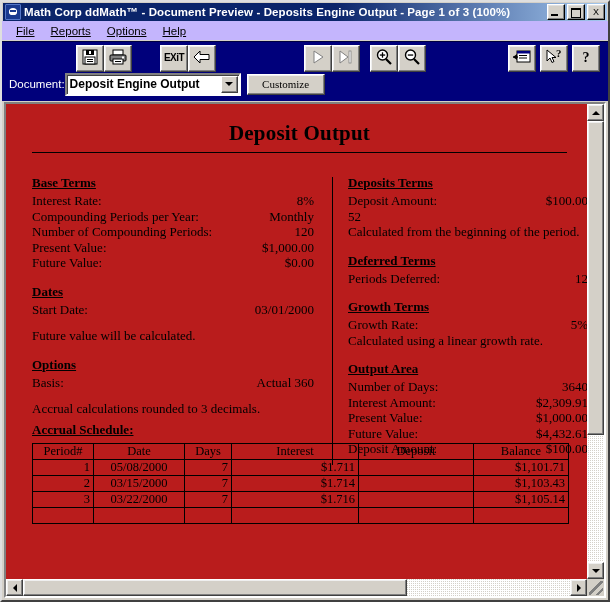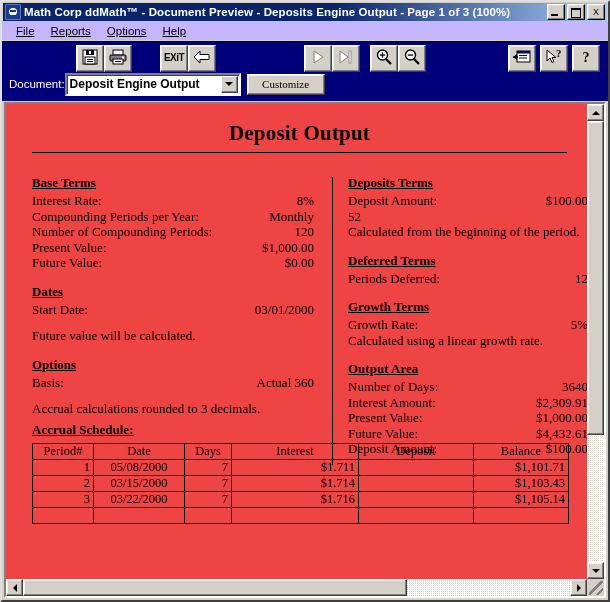--- a/index.html
+++ b/index.html
@@ -130,21 +130,21 @@
     border:2px solid;border-color:#808080 #ffffff #ffffff #808080;
     box-shadow:inset 1px 1px 0 #404040;
     overflow:hidden;
   }
   .pagearea{
     position:absolute;left:0;top:0;right:17px;bottom:17px;
     background:#ffffff;overflow:hidden;
   }
   .page{
     position:absolute;left:0;top:0;width:100%;height:100%;
-    background:#ef4444;
+    background:#b91c1c;
   }
   
   .doc{
     position:absolute;left:16px;top:0;right:10px;bottom:0;
     color:#000;
     font-family:"Liberation Serif", serif;
   }
   .doctitle{
     text-align:center;font-size:21px;font-weight:bold;
     margin-top:17px;letter-spacing:0.2px;

